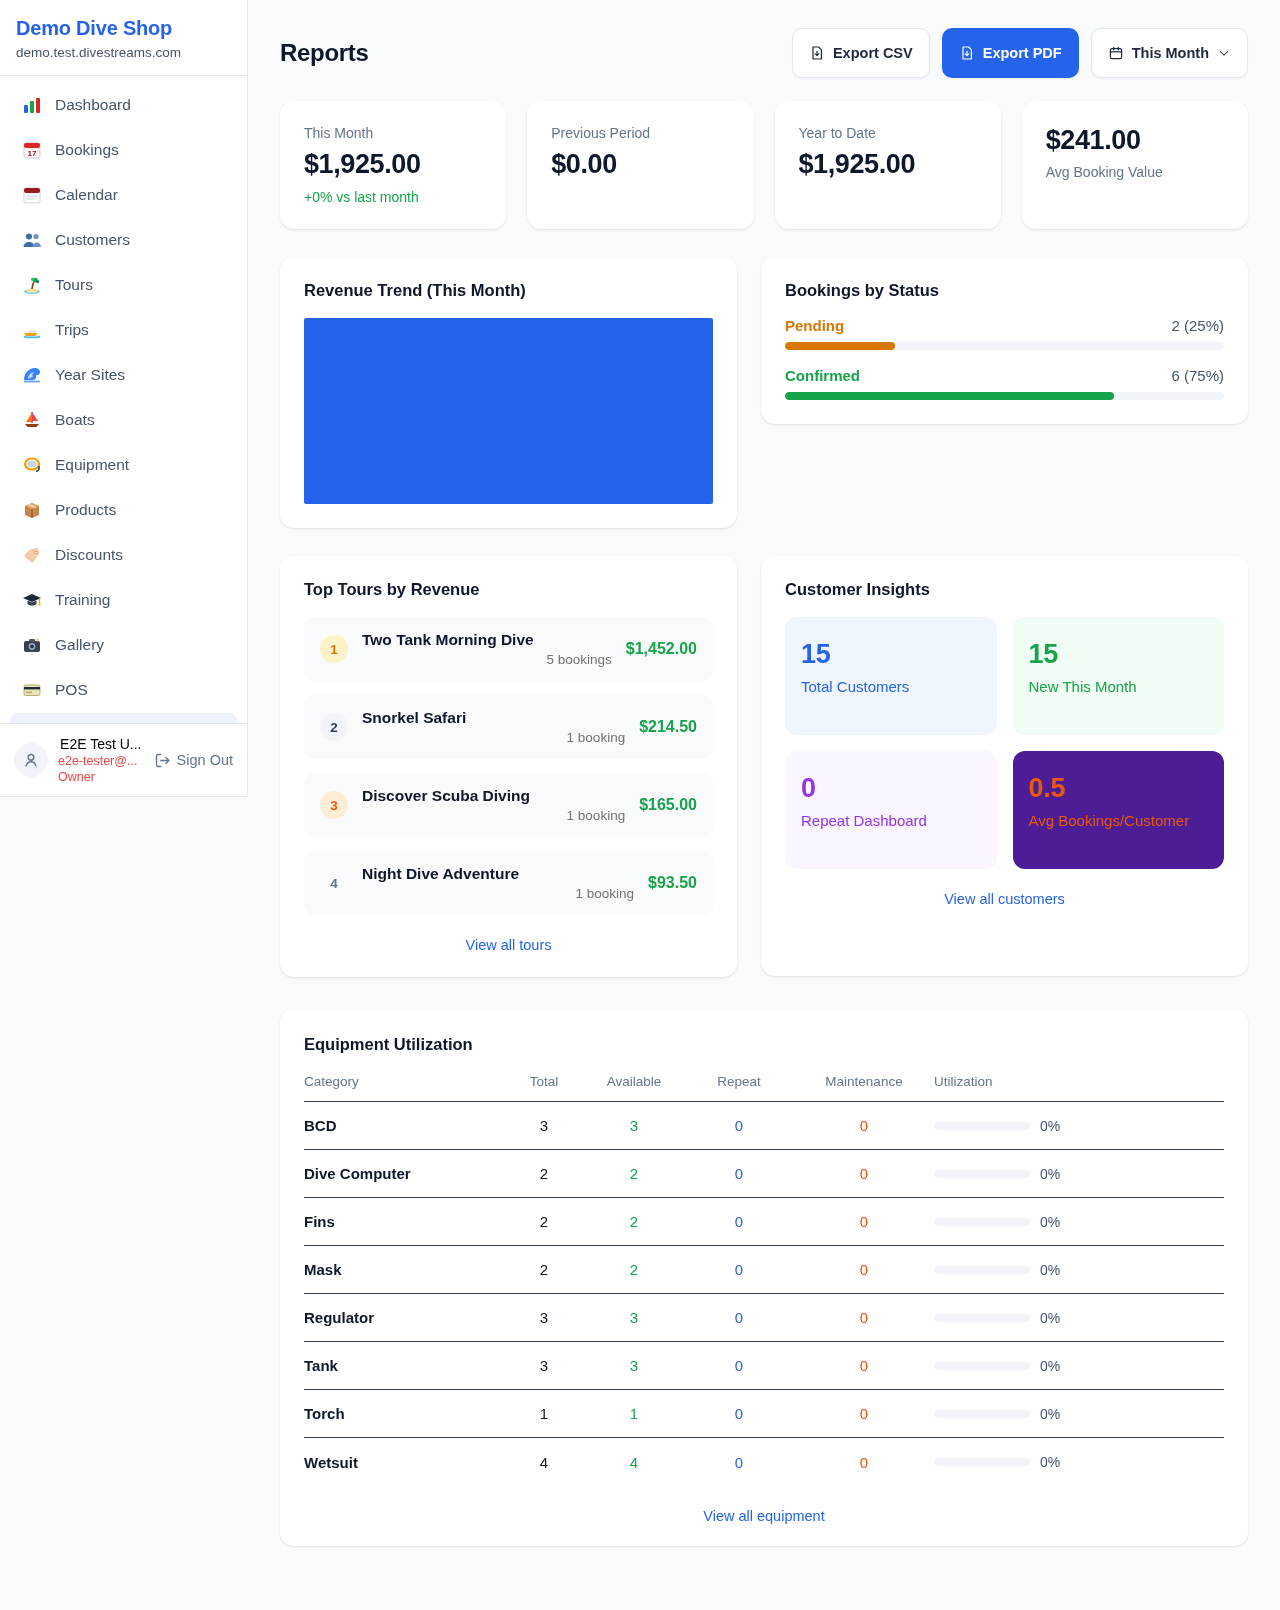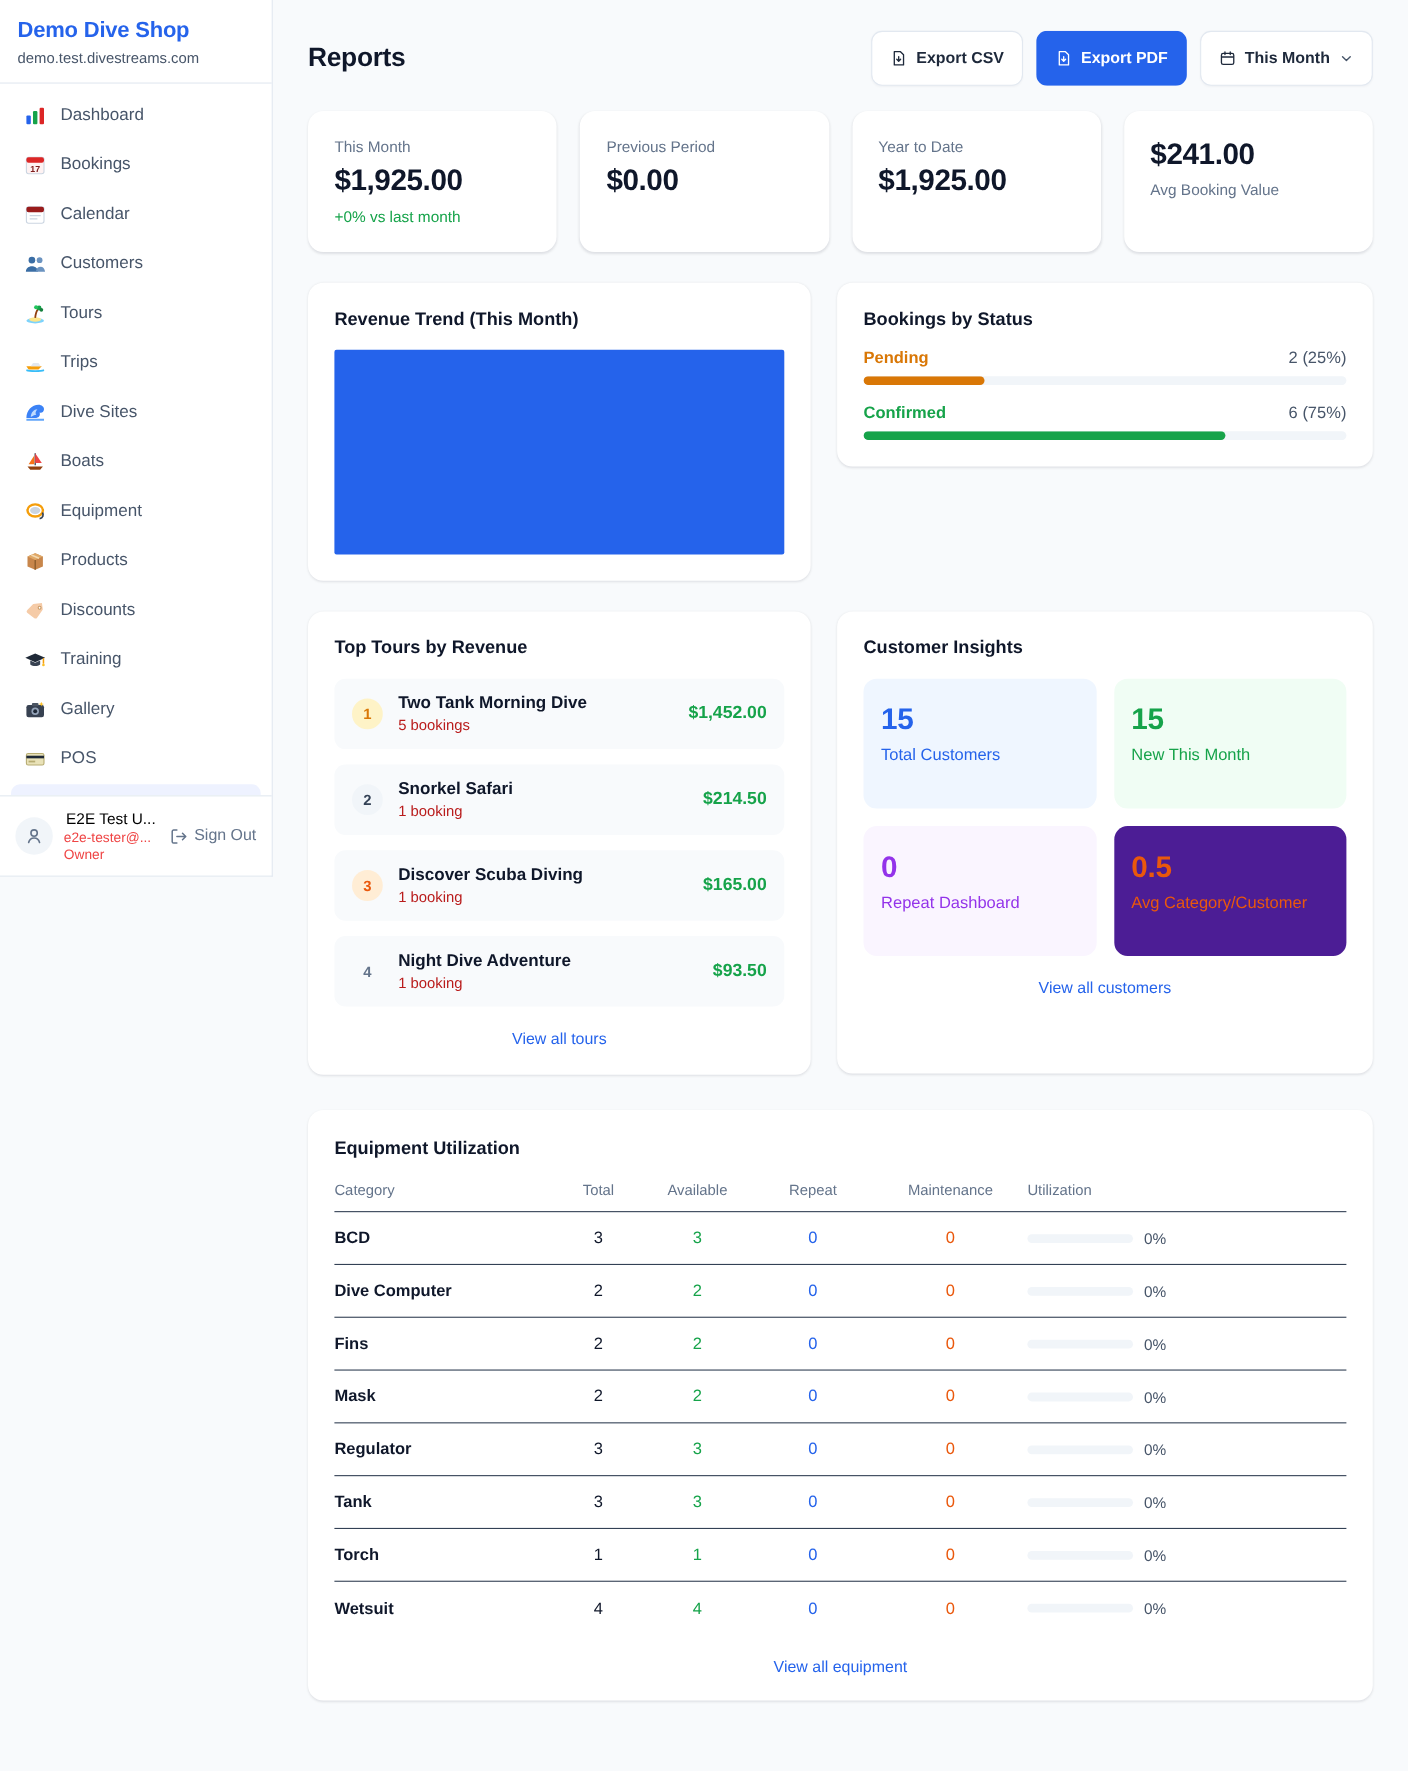--- a/index.html
+++ b/index.html
@@ -106,21 +106,21 @@
     width:28px; height:28px; border-radius:50%; flex:0 0 28px;
     display:flex; align-items:center; justify-content:center;
     font-size:13.5px; font-weight:bold;
   }
   .rank-1 { background:#fef3c7; color:#d97706; }
   .rank-2 { background:#f1f5f9; color:#334155; }
   .rank-3 { background:#ffedd5; color:#ea580c; }
   .rank-4 { background:transparent; color:#64748b; }
   .tour-meta { flex:1; min-width:0; }
   .tour-name { font-size:15.5px; font-weight:bold; color:#0f172a; }
-  .tour-bookings { font-size:13.5px; color:#b91c1c; margin-top:3px; }
+  .tour-bookings { font-size:13.5px; color:#737373; margin-top:3px;text-align:right; }
   .tour-revenue { font-size:16px; font-weight:bold; color:#16a34a; white-space:nowrap; }
   .view-all { display:block; text-align:center; color:#2563eb; font-size:14.5px; margin-top:22px; cursor:pointer; text-decoration:none; }
   .tours-panel .view-all { margin-top:auto; padding-top:22px; }
   
   .insights-panel { height:420px; }
   .insight-grid { display:grid; grid-template-columns:1fr 1fr; gap:16px; margin-top:18px; }
   .insight-tile { border-radius:12px; padding:22px 16px; min-height:118px; }
   .insight-value { font-size:27px; font-weight:800; letter-spacing:-0.3px; }
   .insight-label { font-size:15px; margin-top:8px; }
   .tile-blue   { background:#eff6ff; } .tile-blue .insight-value, .tile-blue .insight-label { color:#2563eb; }
@@ -231,21 +231,21 @@
     </div>
 
     <div class="nav-item">
       <span class="nav-icon">
         <svg width="20" height="20" viewBox="0 0 20 20">
             <path d="M2 15c0-7 5-12 11-12 3 0 5 2 5 4 0 2-2 4-4 3 1 3-1 5-4 5z" fill="#3b82f6"></path>
             <path d="M6 14c0-4 3-7 6-7-2 2-2 4-1 5-2 0-3 1-5 2z" fill="#bfdbfe"></path>
             <path d="M2 16.5h16" stroke="#60a5fa" stroke-width="1.8"></path>
           </svg>
       </span>
-      <span>Dive Sites</span>
+      <span>Year Sites</span>
     </div>
 
     <div class="nav-item">
       <span class="nav-icon">
         <svg width="20" height="20" viewBox="0 0 20 20">
             <line x1="10" y1="2" x2="10" y2="13" stroke="#334155" stroke-width="1.2"></line>
             <path d="M10 2l6 9h-6z" fill="#ef4444"></path>
             <path d="M9.2 4v8L4 12z" fill="#f97316"></path>
             <path d="M3 14h14l-2.5 3h-9z" fill="#92400e"></path>
           </svg>
@@ -483,21 +483,21 @@
         <div class="insight-tile tile-green">
           <div class="insight-value">15</div>
           <div class="insight-label">New This Month</div>
         </div>
         <div class="insight-tile tile-purple">
           <div class="insight-value">0</div>
           <div class="insight-label">Repeat Dashboard</div>
         </div>
         <div class="insight-tile tile-orange">
           <div class="insight-value">0.5</div>
-          <div class="insight-label">Avg Category/Customer</div>
+          <div class="insight-label">Avg Bookings/Customer</div>
         </div>
       </div>
       <a class="view-all">View all customers</a>
     </div>
   </div>
 
   <div class="card equipment-card">
     <h2 class="panel-title">Equipment Utilization</h2>
 
     <div class="eq-grid-row eq-head">

